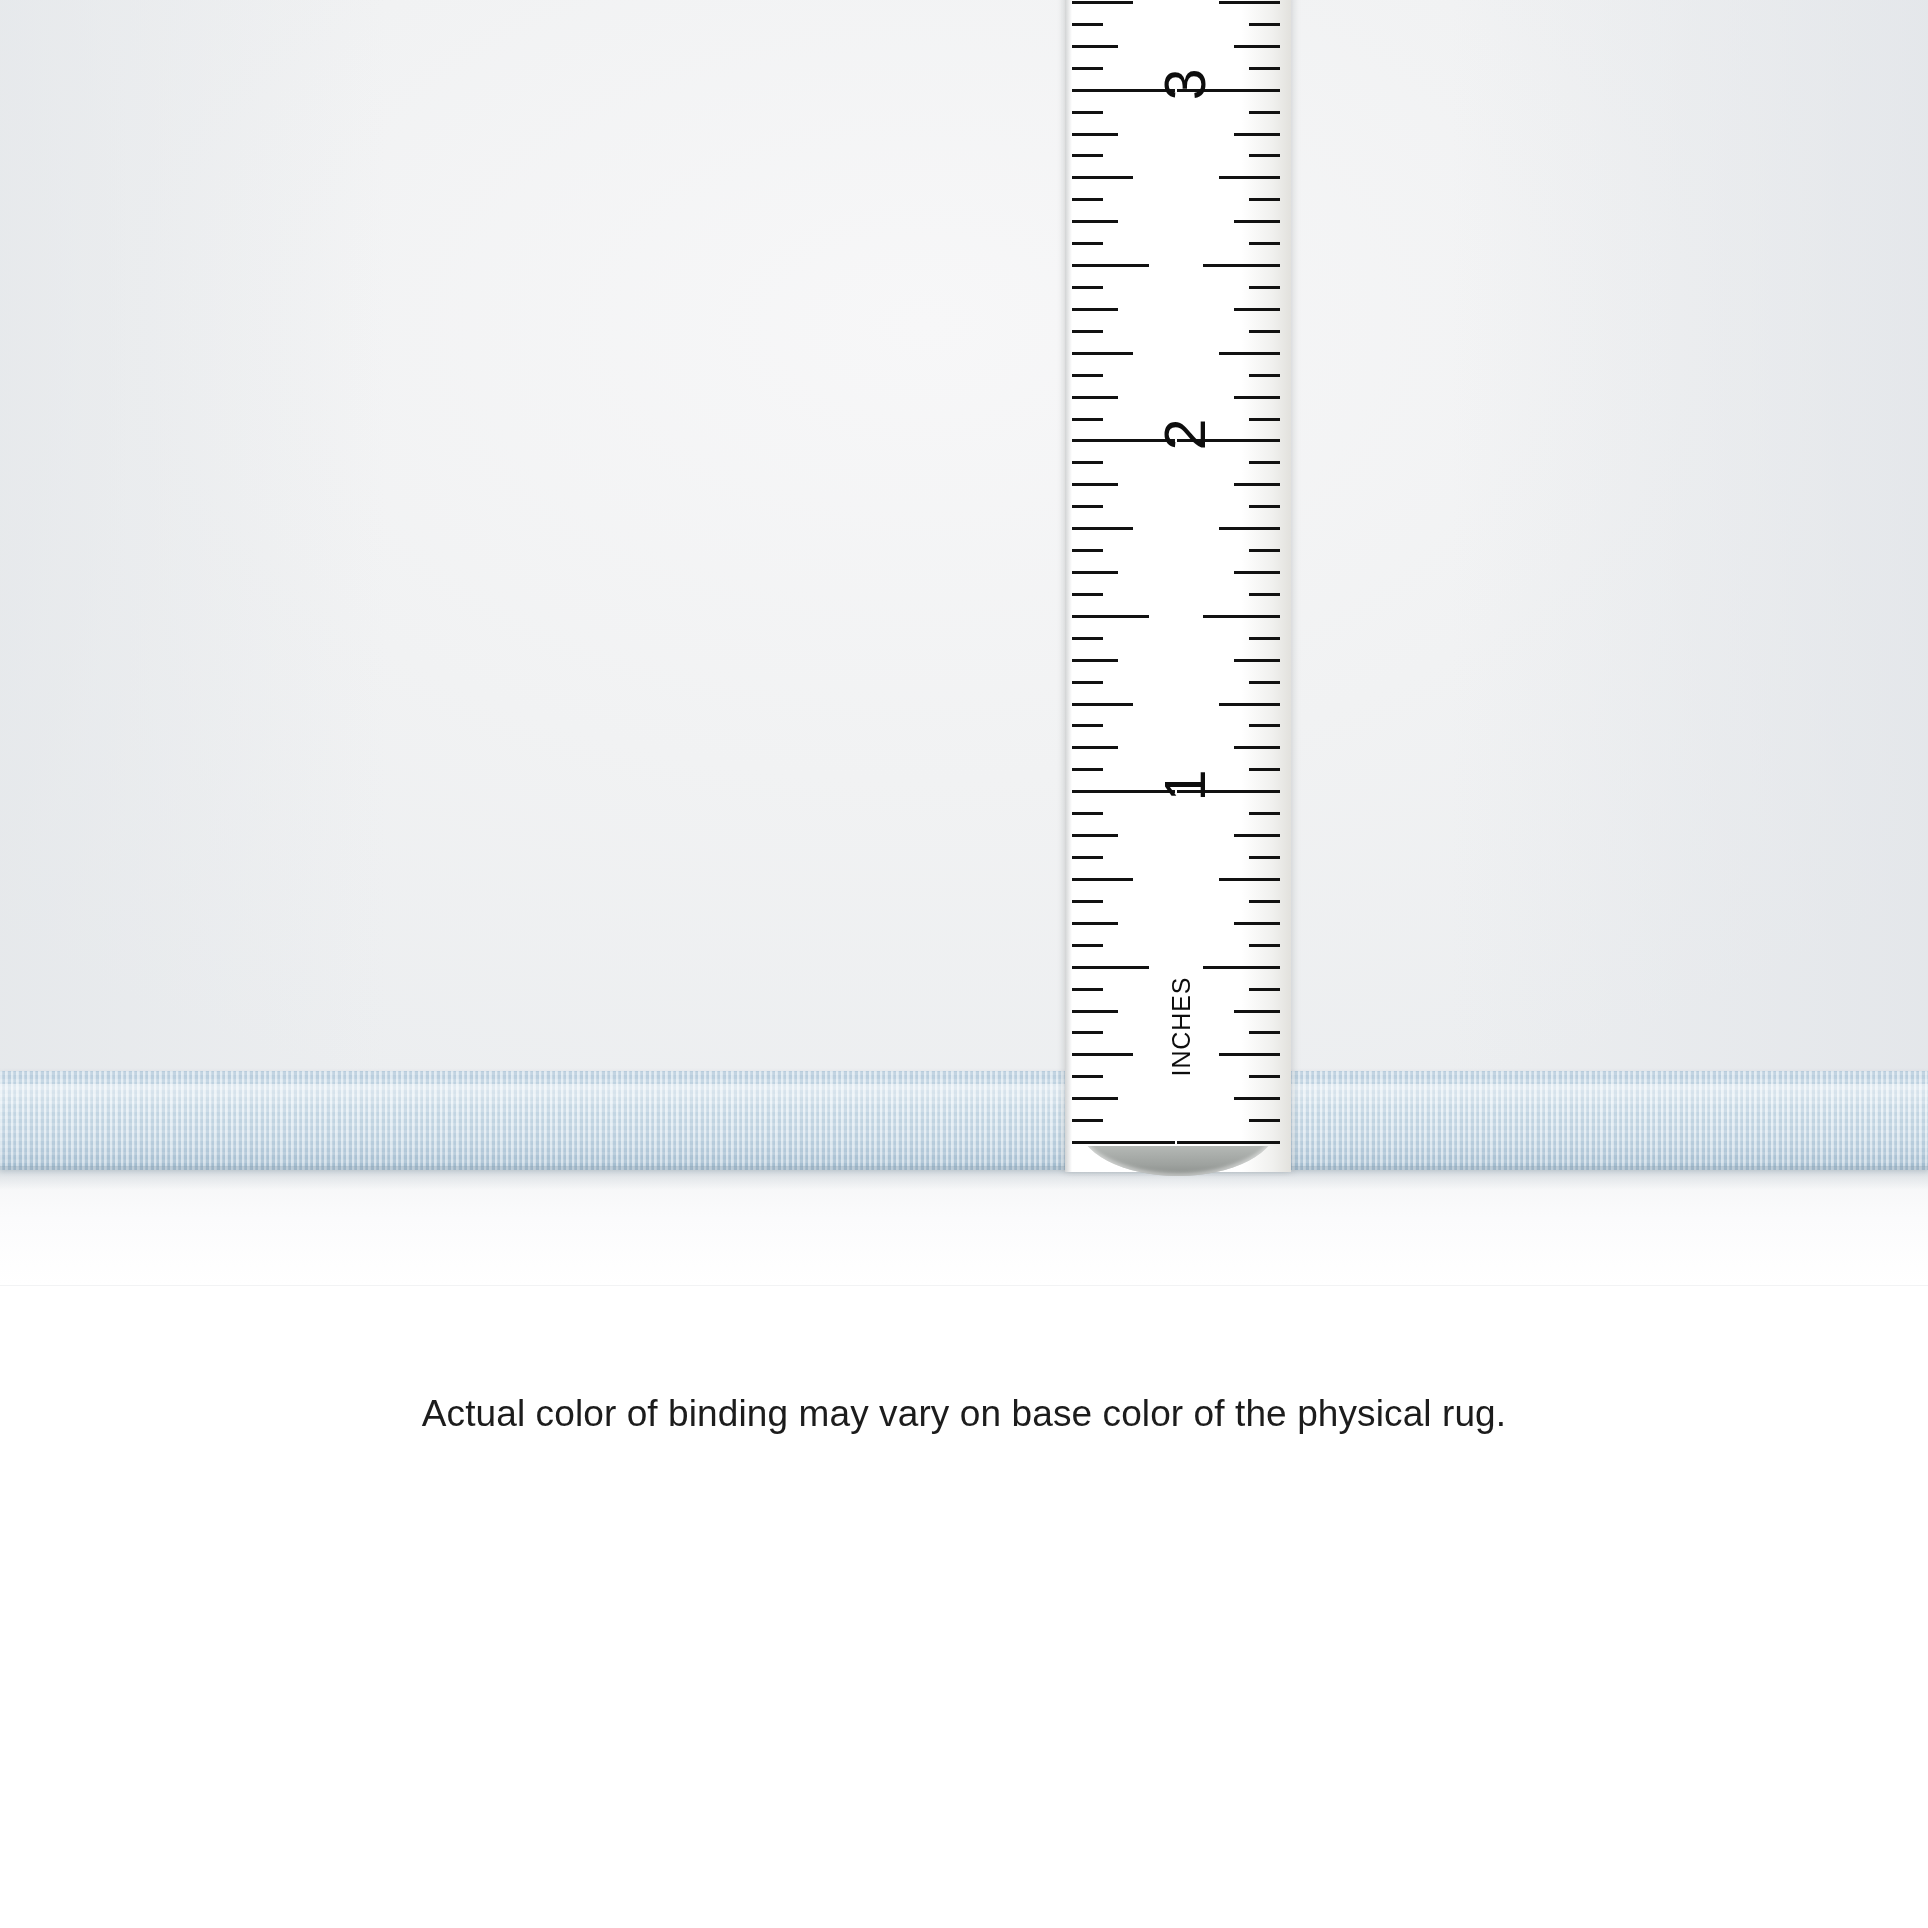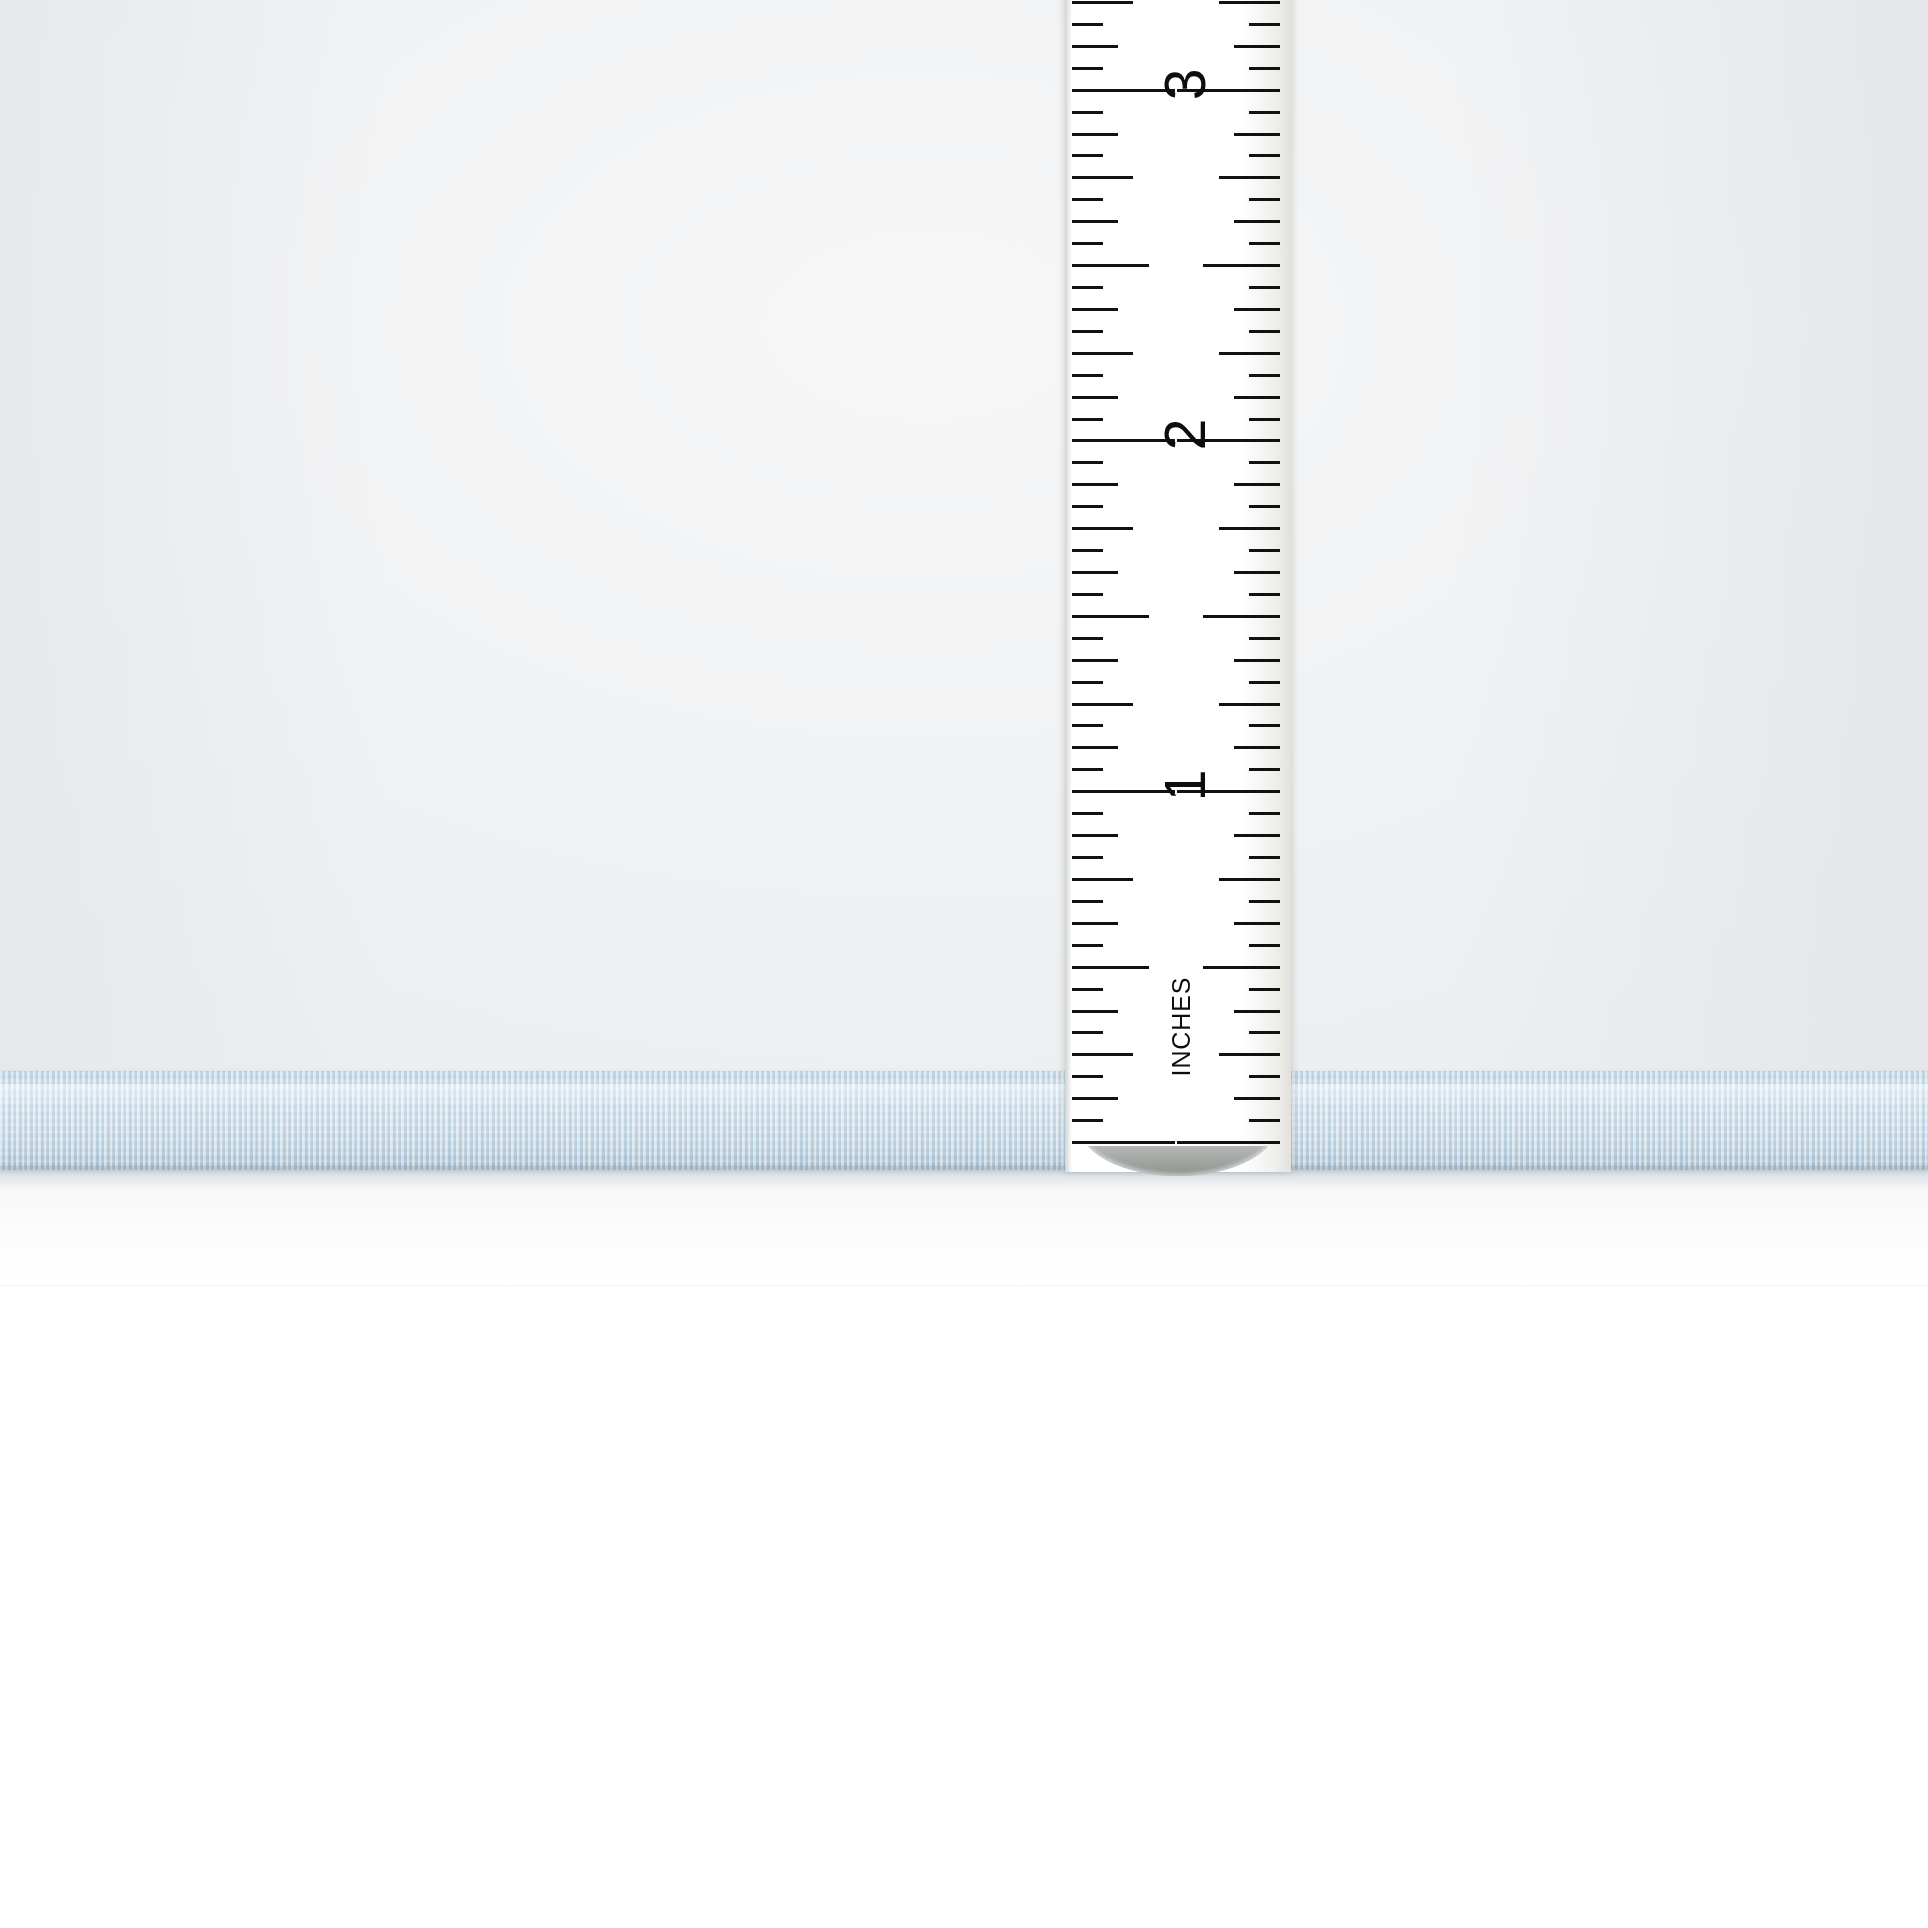--- a/index.html
+++ b/index.html
@@ -337,16 +337,17 @@
         </div>
     </div>
 
     <div class="ruler-tip">
       <div class="ruler-tip-metal"></div>
     </div>
 
   </div>
 
   <div class="caption">
+    <span class="line">Actual color of binding may vary on base color of the physical rug.</span>
   </div>
 
 </div>
 
 
 </body></html>

